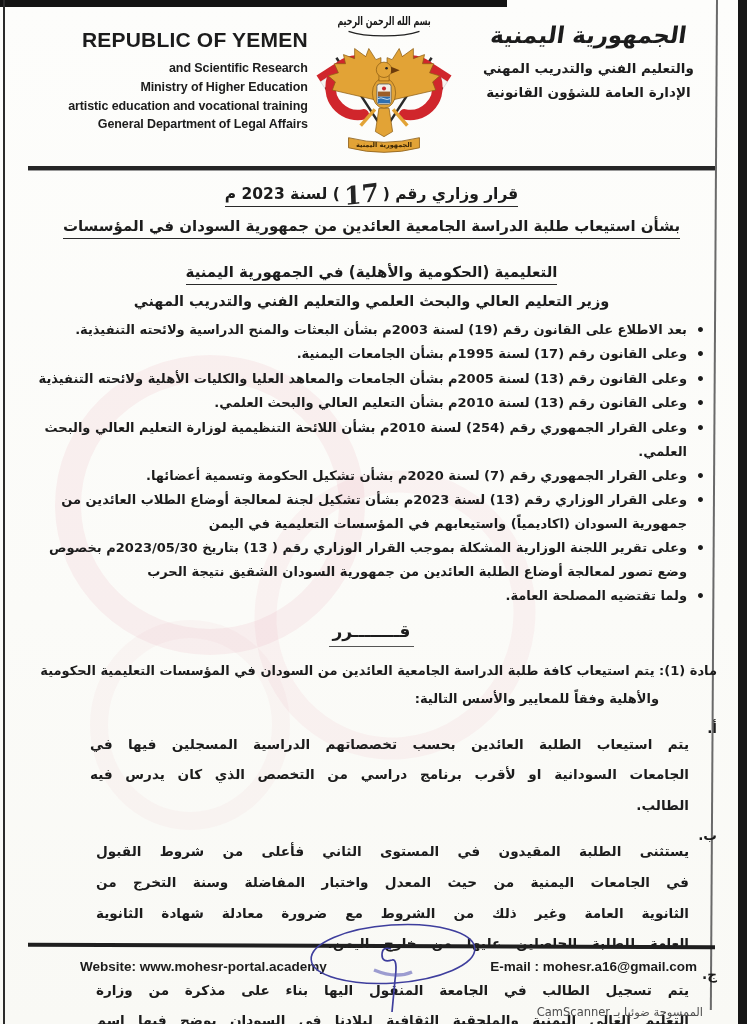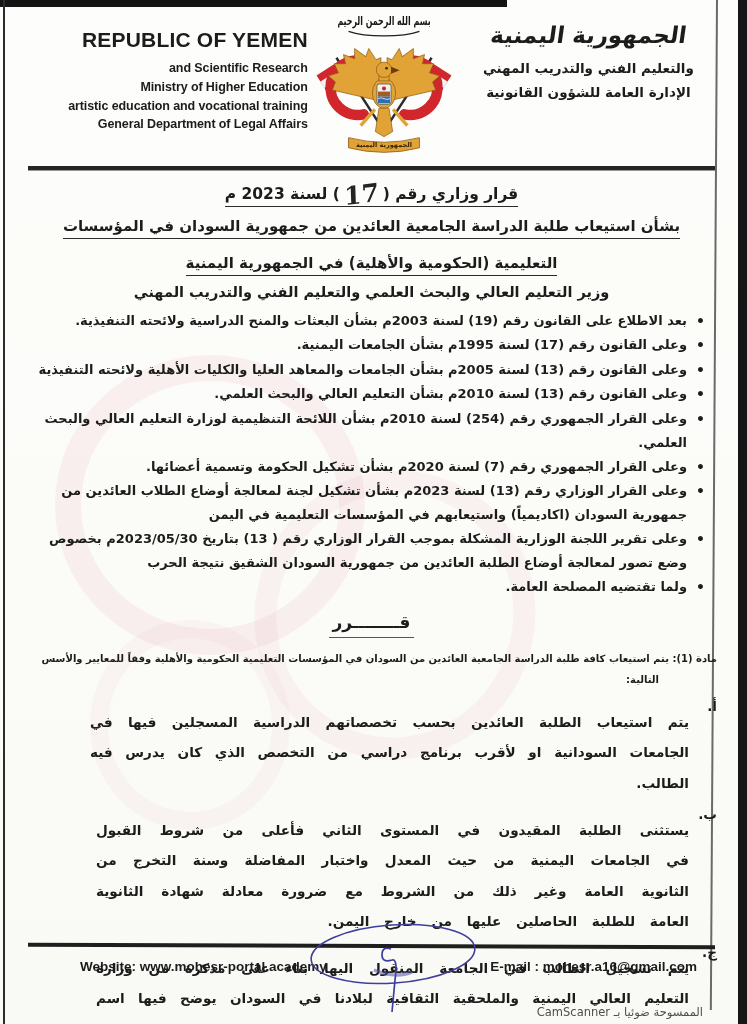--- a/index.html
+++ b/index.html
@@ -29,28 +29,28 @@
   .hdr-ar { flex:1.05; text-align:center; direction:rtl; padding-top:10px; }
   .hdr-ar .country { font-size:23px; font-weight:700; transform:skewX(-8deg); margin-bottom:8px; }
   .hdr-ar .l { font-size:13.5px; font-weight:700; line-height:1.8; }
   .rule { height:4px; background:#262626; margin:2px 2px 0 2px; box-shadow:0 1px 0 #999; }
   .title { text-align:center; direction:rtl; margin-top:15px; }
   .t1 { font-size:15.5px; font-weight:700; }
   .u { border-bottom:1.4px solid #2a2a2a; padding-bottom:3px; }
   .hand17 { display:inline-block; font-family:"DejaVu Serif", serif; font-size:25px; font-weight:700;
             transform:rotate(-7deg) skewX(-5deg); line-height:0.7; vertical-align:-4px; margin:0 4px; color:#242424; }
   .t2 { font-size:15px; font-weight:700; margin-top:13px; }
-  .t3 { font-size:15px; font-weight:700; margin-top:19px; }
+  .t3 { font-size:15px; font-weight:700; margin-top:28px; }
   .t4 { font-size:14.5px; font-weight:700; margin-top:12px; }
   .bullets { direction:rtl; margin-top:9px; padding:0 12px 0 6px; }
   .b { display:flex; gap:7px; font-size:13px; font-weight:700; line-height:1.85; }
   .b .dot { flex:none; width:11px; font-size:14px; line-height:1.75; }
   .qarrar { text-align:center; margin:12px 0 10px 0; }
   .qarrar span { display:inline-block; font-size:17px; font-weight:700; border-bottom:1.6px solid #555; padding:0 4px 5px 4px; }
-  .art { direction:rtl; font-size:10px; font-weight:700; line-height:2.15; padding-right:58px; text-indent:-58px; }
+  .art { direction:rtl; font-size:13px; font-weight:700; line-height:2.15; padding-right:58px; text-indent:-58px; }
   .art .lbl { font-weight:900; }
   .item { display:flex; direction:rtl; gap:8px; font-size:13.6px; font-weight:700; line-height:2.25; }
   .item .letter { flex:none; width:20px; }
   .item .txt { flex:1; text-align:justify; text-align-last:right;margin-top:16px; }
   .item-a { padding-left:64px; }  .item-a .txt { word-spacing:4px; }
   .item-b { padding-left:70px; }  .item-b .txt { word-spacing:10px; }
   .item-c { padding-left:70px; }  .item-c .txt { word-spacing:8px; }
   
   .footline { position:absolute; left:28px; right:32px; top:944px; height:3.6px; background:#1f1f1f; transform:rotate(0.2deg); }
   .footrow { position:absolute; top:953px; left:28px; right:32px; display:flex; justify-content:space-between;

